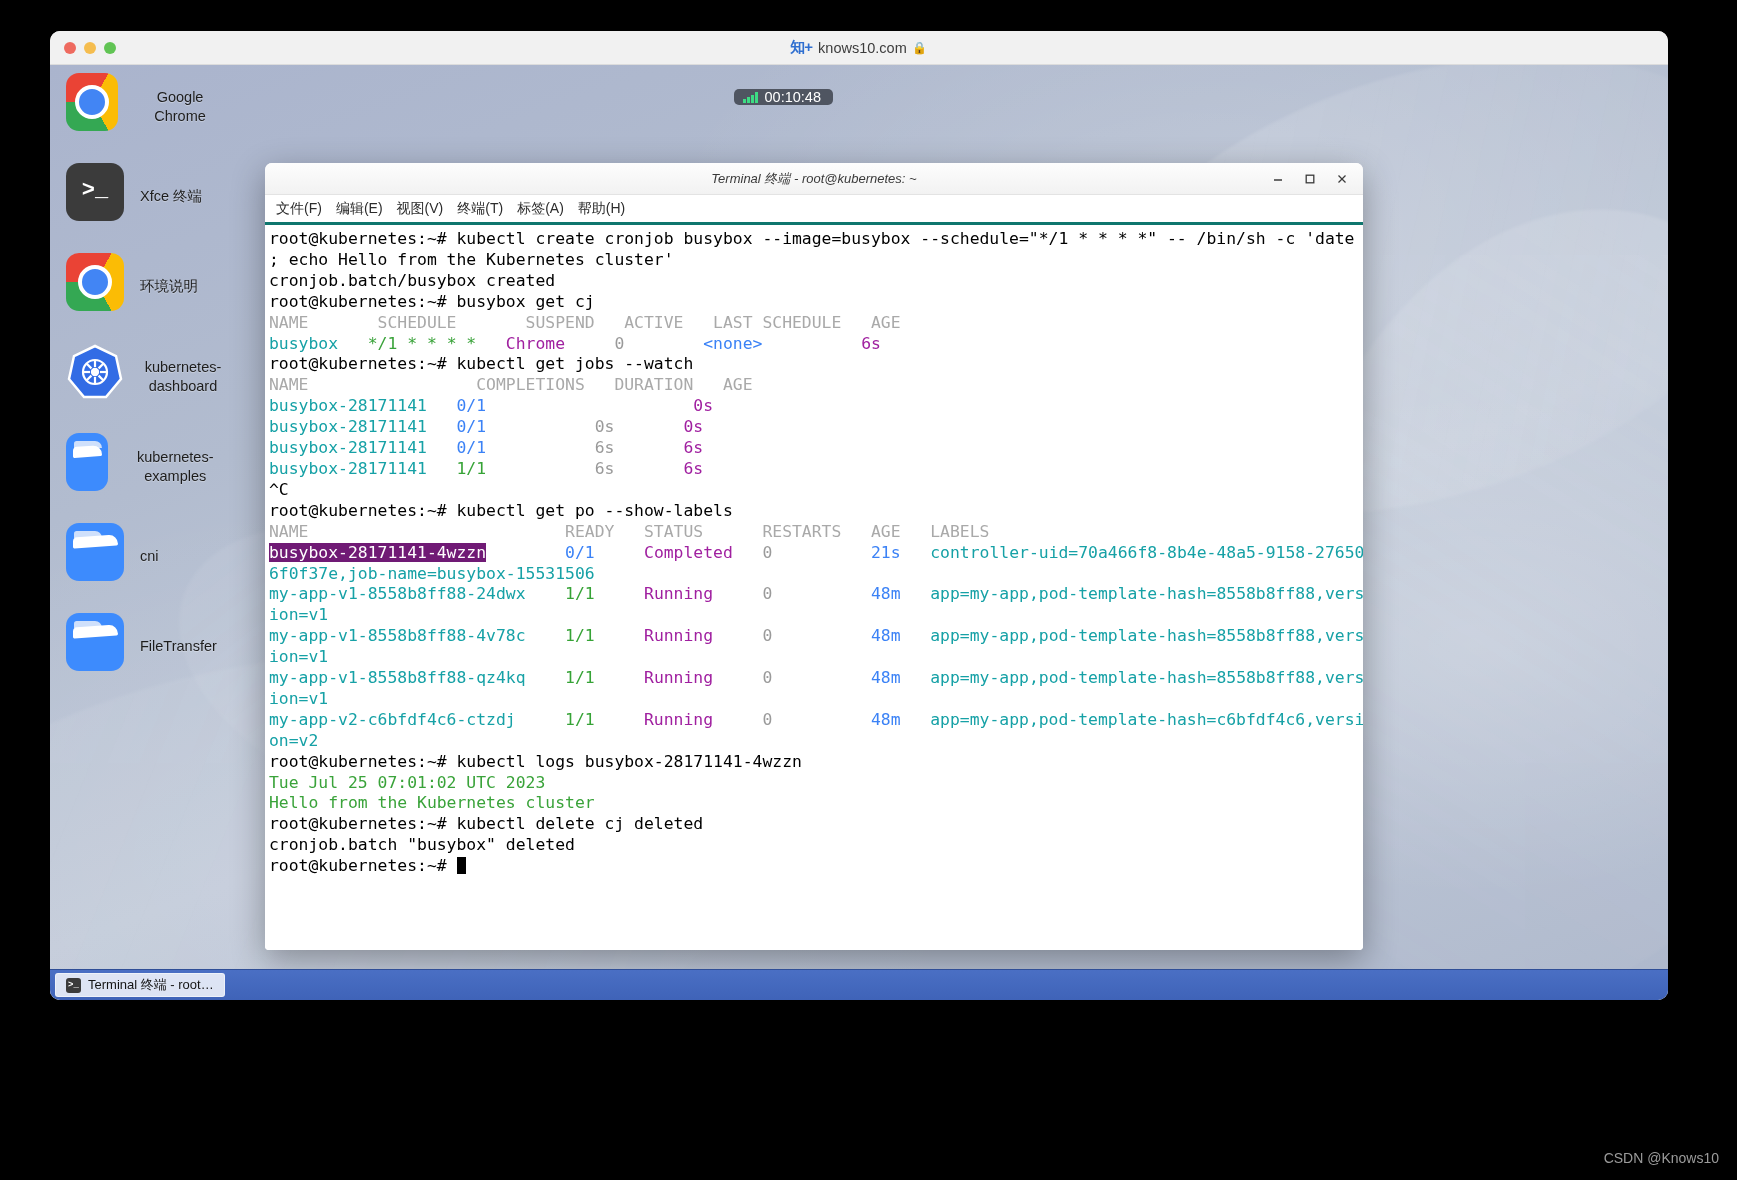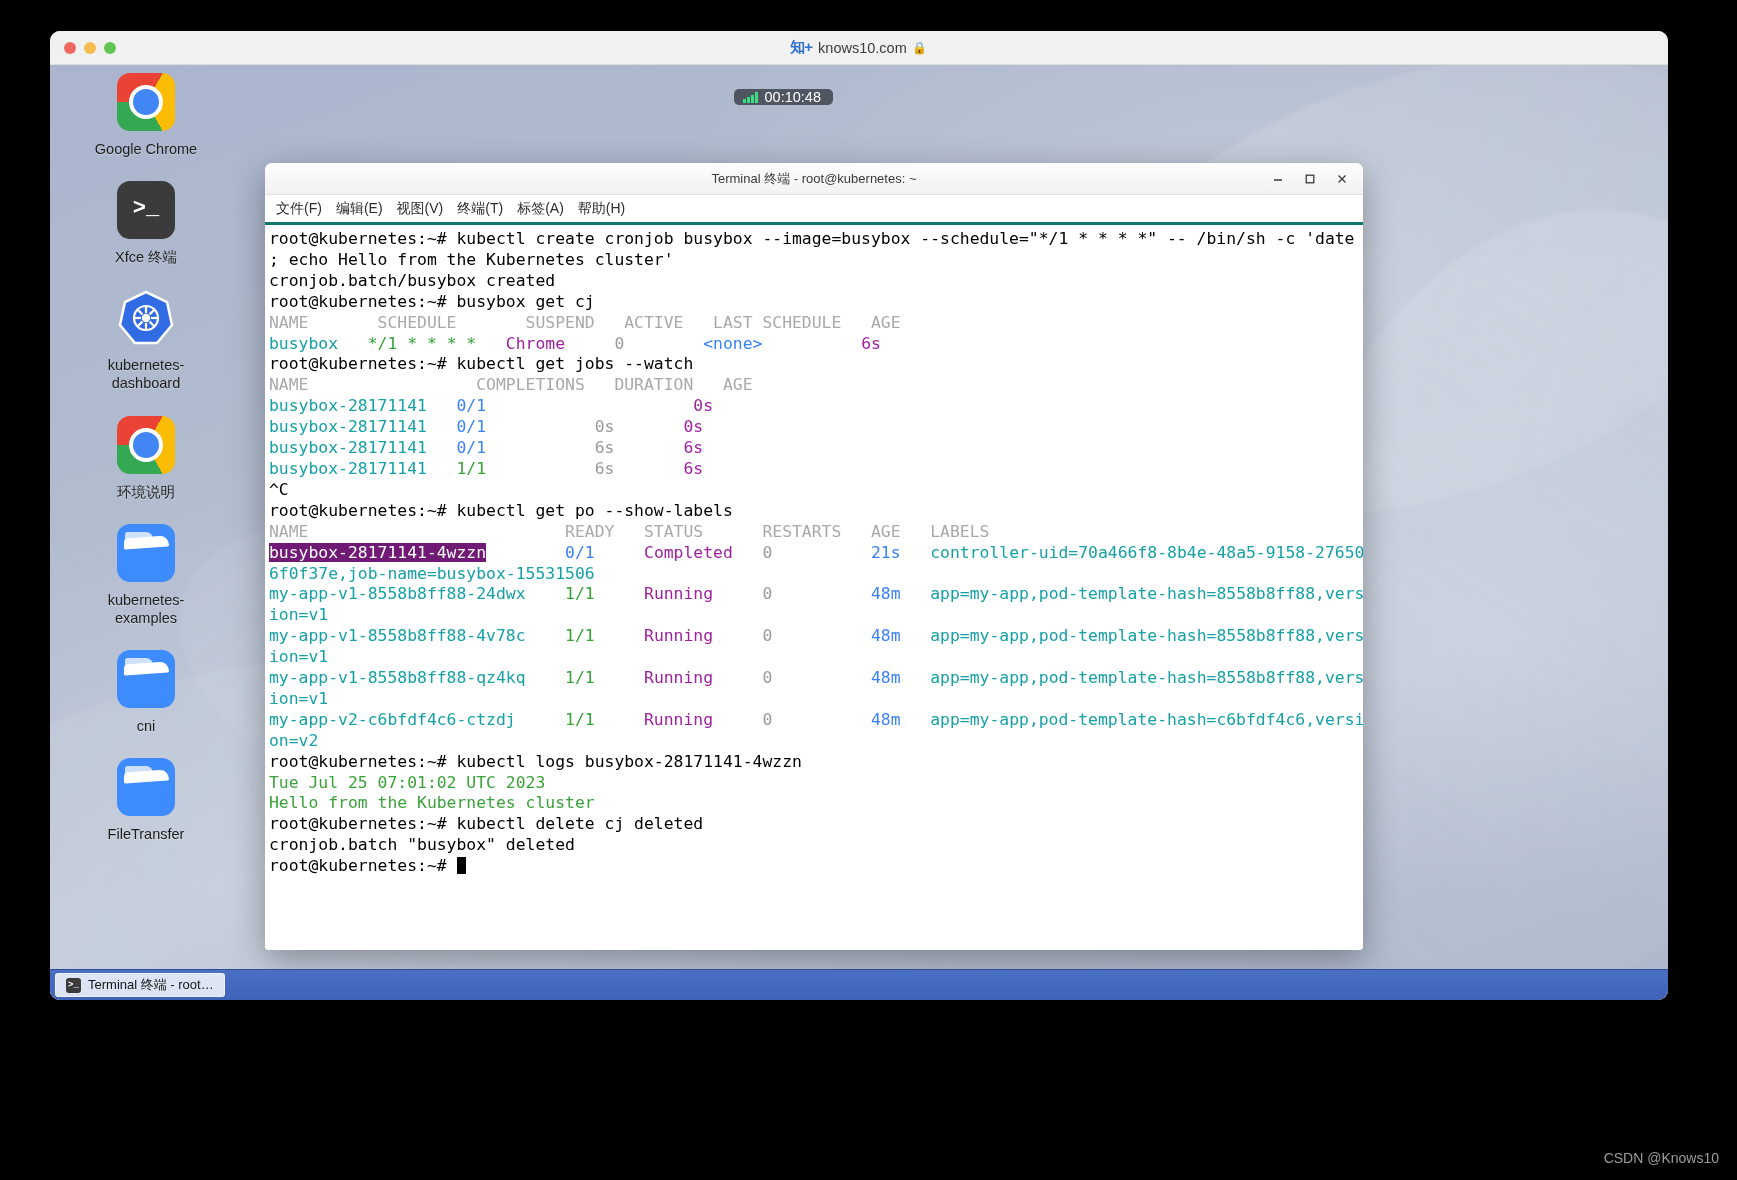--- a/index.html
+++ b/index.html
@@ -100,22 +100,23 @@
   .bars i:nth-child(1){height:4px}
   .bars i:nth-child(2){height:6px}
   .bars i:nth-child(3){height:8px}
   .bars i:nth-child(4){height:11px}
 
   
   .dicons { position: absolute; left: 0; top: 8px; width: 200px; }
   .dicon {
     width: 160px;
     margin: 0 0 23px 16px;
-    display: flex; flex-direction: column; align-items: center;
+    display: flex; flex-direction: row; align-items: center;
     text-align: center;
+    gap: 16px;
   }
   .dicon .glyph { width: 58px; height: 58px; margin-bottom: 9px; position: relative; }
   .dicon .lbl {
     font-size: 14.5px; color: #1d1d1d; line-height: 1.25;
     max-width: 130px; word-wrap: break-word;
     text-shadow: 0 1px 1px rgba(255,255,255,.35);
   }
 
   
   .ic-chrome {
@@ -163,21 +164,21 @@
     overflow: hidden;
     display: flex; flex-direction: column;
   }
   .term-title {
     height: 32px;
     background: linear-gradient(#fdfdfd, #f2f2f2);
     border-bottom: 1px solid #e3e3e3;
     position: relative;
     display: flex; align-items: center; justify-content: center;
   }
-  .term-title .t-text { font-size: 13px; color: #3a3a3a; }
+  .term-title .t-text { font-size: 13px; color: #3a3a3a; font-style: italic; }
   .win-btns {
     position: absolute; right: 6px; top: 0; height: 32px;
     display: flex; align-items: center; gap: 2px;
   }
   .wb {
     width: 30px; height: 28px;
     display: flex; align-items: center; justify-content: center;
     color: #3b3b3b; font-size: 13px;
     border-radius: 3px;
   }
@@ -307,20 +308,25 @@
       <div class="dicons">
 
         <div class="dicon">
           <div class="glyph ic-chrome"></div>
           <div class="lbl">Google Chrome</div>
         </div>
 
         <div class="dicon">
           <div class="glyph ic-term">&gt;_</div>
           <div class="lbl">Xfce 终端</div>
+        </div>
+
+        <div class="dicon">
+          <div class="glyph ic-chrome"></div>
+          <div class="lbl">环境说明</div>
         </div>
 
         <div class="dicon">
           <div class="glyph ic-k8s">
             <svg width="58" height="58" viewBox="0 0 58 58">
               <polygon points="29,3 50,13 55,36 40,54 18,54 3,36 8,13" fill="#326ce5" stroke="#ffffff" stroke-width="2.5"></polygon>
               <g stroke="#ffffff" stroke-width="2.2" fill="none">
                 <circle cx="29" cy="29" r="12"></circle>
                 <circle cx="29" cy="29" r="4.2" fill="#ffffff" stroke="none"></circle>
                 <line x1="29" y1="17" x2="29" y2="24"></line>
@@ -328,25 +334,20 @@
                 <line x1="17" y1="29" x2="24" y2="29"></line>
                 <line x1="34" y1="29" x2="41" y2="29"></line>
                 <line x1="20.5" y1="20.5" x2="25.4" y2="25.4"></line>
                 <line x1="32.6" y1="32.6" x2="37.5" y2="37.5"></line>
                 <line x1="37.5" y1="20.5" x2="32.6" y2="25.4"></line>
                 <line x1="25.4" y1="32.6" x2="20.5" y2="37.5"></line>
               </g>
             </svg>
           </div>
           <div class="lbl">kubernetes-dashboard</div>
-        </div>
-
-        <div class="dicon">
-          <div class="glyph ic-chrome"></div>
-          <div class="lbl">环境说明</div>
         </div>
 
         <div class="dicon">
           <div class="glyph ic-folder"></div>
           <div class="lbl">kubernetes-examples</div>
         </div>
 
         <div class="dicon">
           <div class="glyph ic-folder"></div>
           <div class="lbl">cni</div>

